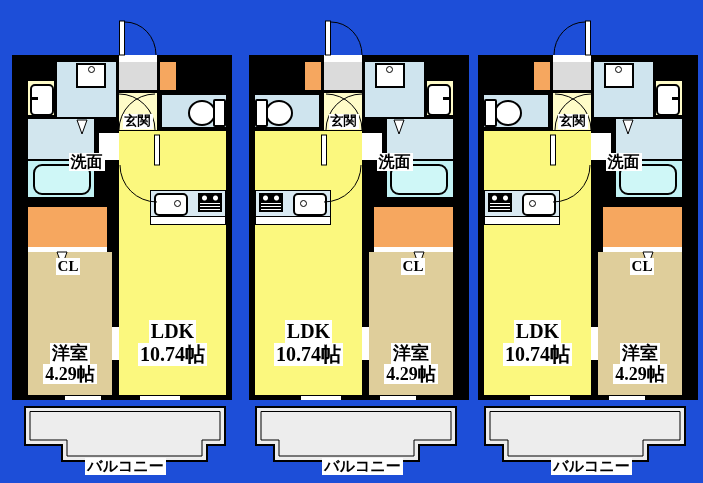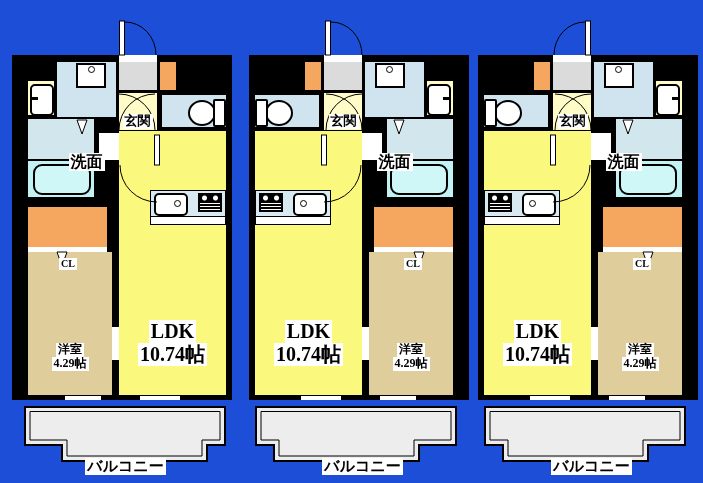--- a/index.html
+++ b/index.html
@@ -62,25 +62,25 @@
   .door-mark{width:12px;height:16px;}
   .bath-door-mark{left:64px;top:104px;}
   .closet-door-mark{left:44px;top:236px;}
   
   .lbl{position:absolute;color:#000;text-align:center;line-height:1.15;}
   .lbl span{background:#fff;padding:0 2px;display:inline-block;}
   .lbl-genkan{left:106px;top:59px;width:39px;font-size:13px;font-weight:bold;}
   .mirrored .lbl-genkan{left:75px;}
   .lbl-washroom{left:45px;top:86px;width:59px;font-size:16px;font-weight:bold;margin-top:12px;}
   .mirrored .lbl-washroom{left:116px;}
-  .lbl-closet{left:40px;top:203px;width:32px;font-size:10px;font-weight:bold;}
+  .lbl-closet{left:40px;top:203px;width:32px;font-size:15px;font-weight:bold;}
   .mirrored .lbl-closet{left:148px;}
   .lbl-ldk{left:107px;top:265px;width:107px;font-size:20px;font-weight:bold;}
   .mirrored .lbl-ldk{left:6px;}
-  .lbl-bedroom{left:16px;top:288px;width:84px;font-size:12px;font-weight:bold;}
+  .lbl-bedroom{left:16px;top:288px;width:84px;font-size:18px;font-weight:bold;}
   .mirrored .lbl-bedroom{left:120px;}
   .lbl-balcony{left:13px;top:403px;width:201px;font-size:15px;font-weight:bold;}
 </style>
 </head>
 <body>
 
 <div id="canvas">
   <div class="unit unit-a">
     <div class="gfx">
       <div class="abs body-black"></div>

